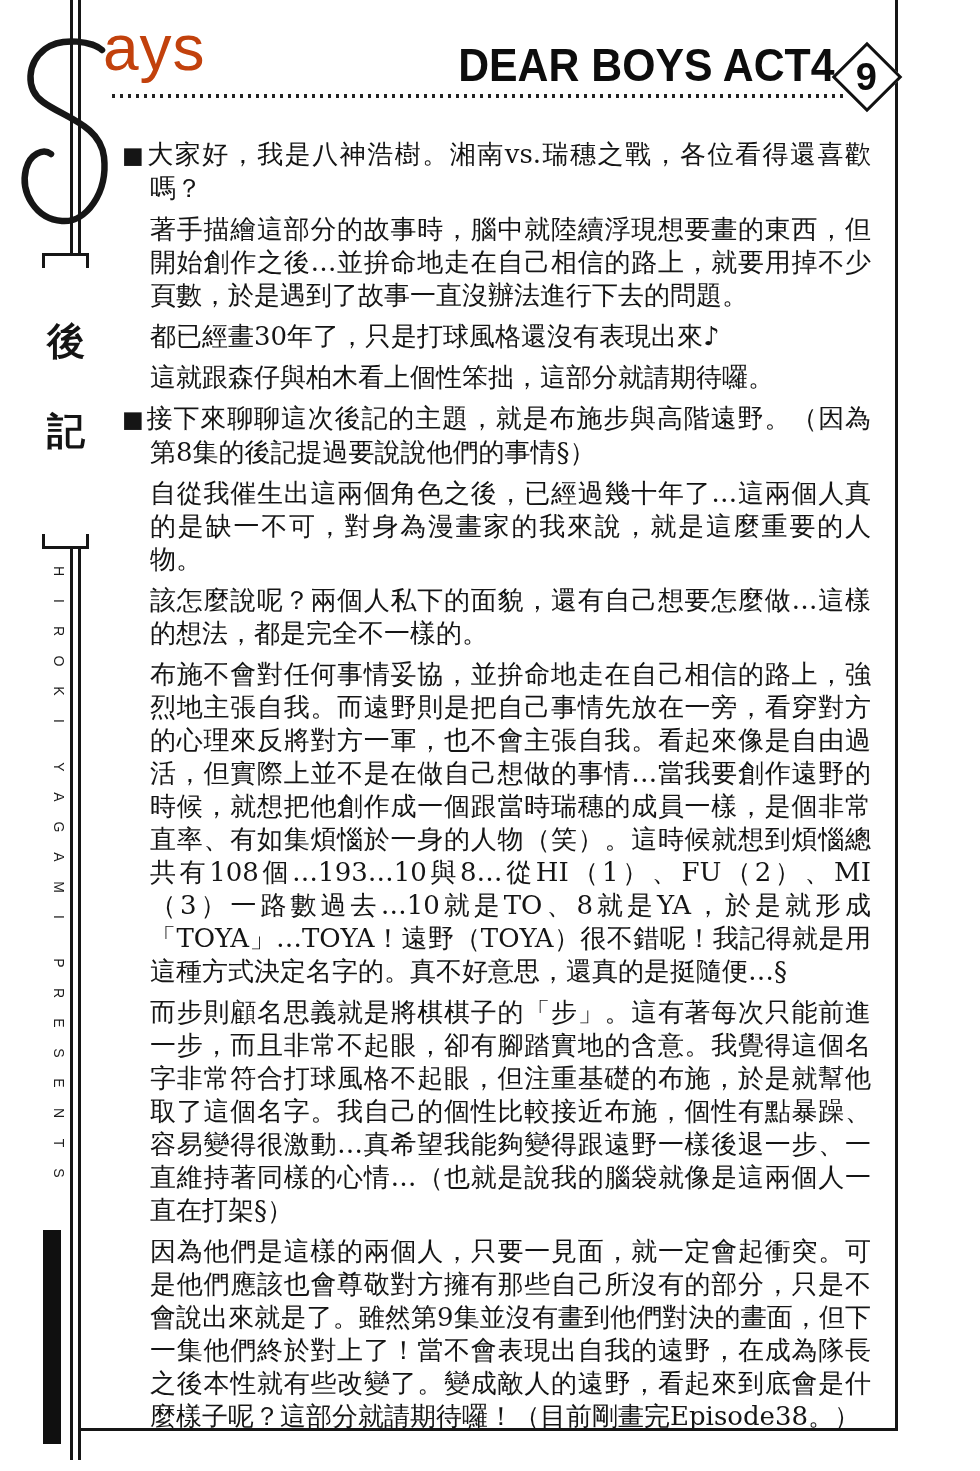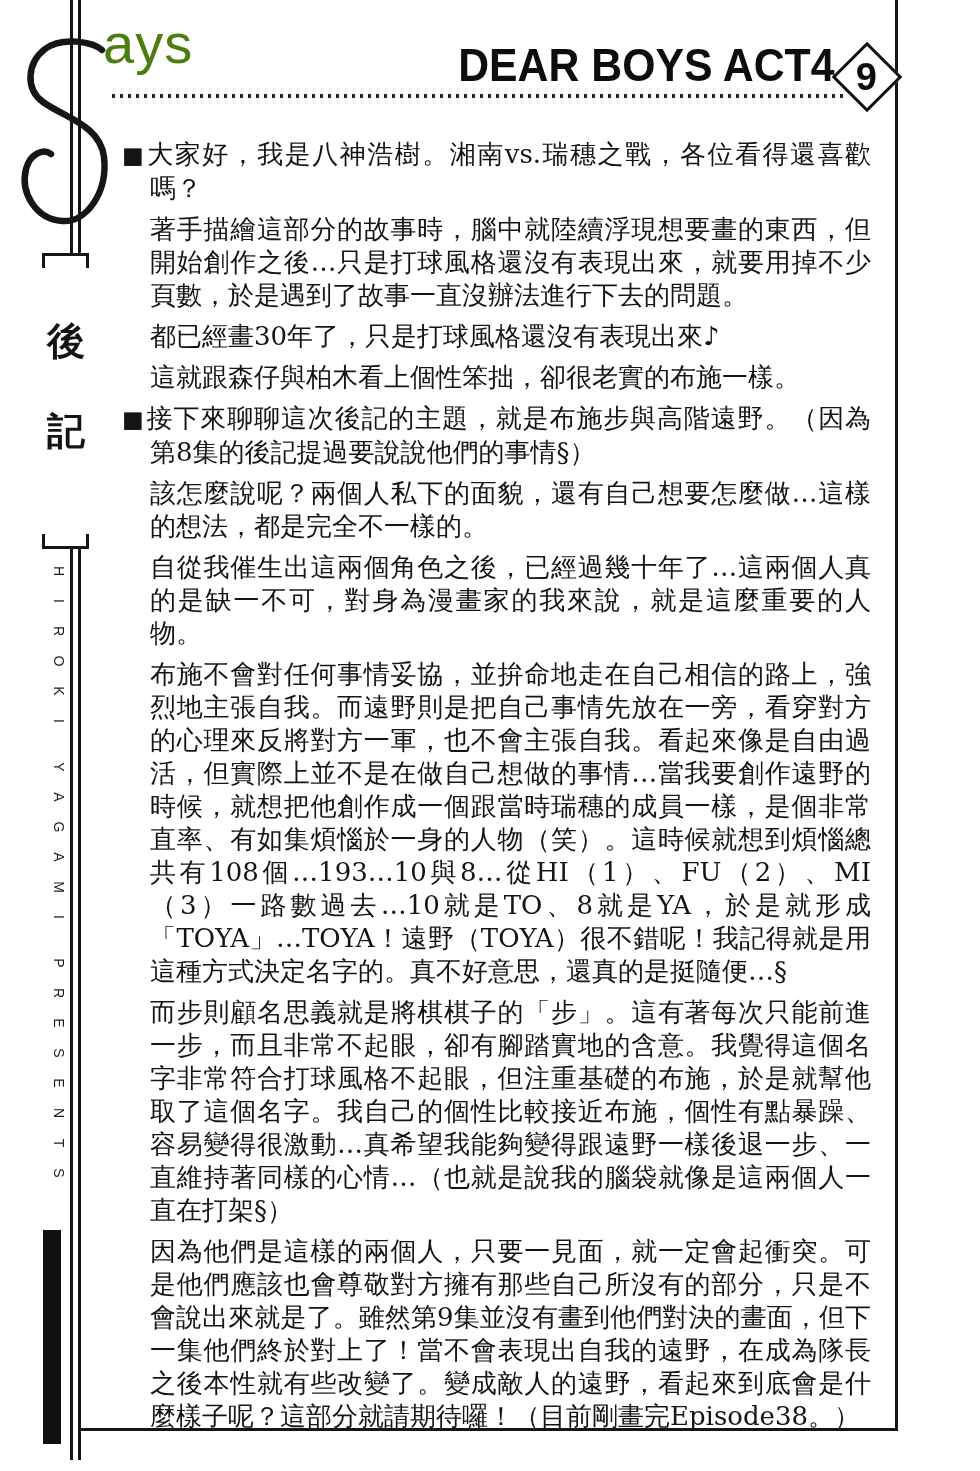--- a/index.html
+++ b/index.html
@@ -36,21 +36,21 @@
     display:flex;flex-direction:column;align-items:center;}
   .clet{height:30px;width:32px;display:flex;align-items:center;justify-content:center;
     font-size:14px;font-weight:500;color:#1a1a1a;transform:rotate(90deg);}
   .clet.space{height:16px;}
 
   .black-bar{position:absolute;left:43px;top:1230px;width:18px;height:214px;background:#101010;}
 
   
   .big-s{position:absolute;left:12px;top:36px;}
   .says-rest{position:absolute;left:103px;top:16px;
-    font-size:56px;font-weight:400;letter-spacing:1px;color:#4d7c0f;line-height:1;}
+    font-size:64px;font-weight:400;letter-spacing:1px;color:#c2410c;line-height:1;}
   .dotted-rule{position:absolute;left:112px;top:94px;width:731px;height:4px;
     background:repeating-linear-gradient(90deg,#222 0 3px,transparent 3px 8px);}
   .main-title{position:absolute;left:430px;top:42px;width:402px;text-align:right;
     font-size:46px;font-weight:700;letter-spacing:0px;color:#0d0d0d;line-height:1;
     transform:scaleX(0.93);transform-origin:100% 50%;white-space:nowrap;}
   .vol-diamond{position:absolute;left:842px;top:52px;width:44px;height:44px;
     border:3px solid #111;background:#fff;transform:rotate(45deg);
     display:flex;align-items:center;justify-content:center;}
   .vol-num{transform:rotate(-45deg);font-size:38px;font-weight:700;color:#0d0d0d;
     font-family:"Liberation Sans",sans-serif;}
@@ -125,23 +125,23 @@
   </svg>
   <div class="says-rest">ays</div>
   <div class="dotted-rule"></div>
   <div class="main-title">DEAR BOYS ACT4</div>
   <div class="vol-diamond">
     <span class="vol-num">9</span>
   </div>
 
   <div class="afterword">
       <p class="marked"><span class="pmark">■</span>大家好，我是八神浩樹。湘南vs.瑞穗之戰，各位看得還喜歡嗎？</p>
-      <p>著手描繪這部分的故事時，腦中就陸續浮現想要畫的東西，但開始創作之後…只是打球風格還沒有表現出來，就要用掉不少頁數，於是遇到了故事一直沒辦法進行下去的問題。</p>
+      <p>著手描繪這部分的故事時，腦中就陸續浮現想要畫的東西，但開始創作之後…並拚命地走在自己相信的路上，就要用掉不少頁數，於是遇到了故事一直沒辦法進行下去的問題。</p>
       <p>都已經畫30年了，只是打球風格還沒有表現出來♪</p>
-      <p>這就跟森仔與柏木看上個性笨拙，卻很老實的布施一樣。</p>
+      <p>這就跟森仔與柏木看上個性笨拙，這部分就請期待囉。</p>
       <p class="marked"><span class="pmark">■</span>接下來聊聊這次後記的主題，就是布施步與高階遠野。（因為第8集的後記提過要說說他們的事情§）</p>
+      <p>自從我催生出這兩個角色之後，已經過幾十年了…這兩個人真的是缺一不可，對身為漫畫家的我來說，就是這麼重要的人物。</p>
       <p>該怎麼說呢？兩個人私下的面貌，還有自己想要怎麼做…這樣的想法，都是完全不一樣的。</p>
-      <p>自從我催生出這兩個角色之後，已經過幾十年了…這兩個人真的是缺一不可，對身為漫畫家的我來說，就是這麼重要的人物。</p>
       <p>布施不會對任何事情妥協，並拚命地走在自己相信的路上，強烈地主張自我。而遠野則是把自己事情先放在一旁，看穿對方的心理來反將對方一軍，也不會主張自我。看起來像是自由過活，但實際上並不是在做自己想做的事情…當我要創作遠野的時候，就想把他創作成一個跟當時瑞穗的成員一樣，是個非常直率、有如集煩惱於一身的人物（笑）。這時候就想到煩惱總共有108個…193…10與8…從HI（1）、FU（2）、MI（3）一路數過去…10就是TO、8就是YA，於是就形成「TOYA」…TOYA！遠野（TOYA）很不錯呢！我記得就是用這種方式決定名字的。真不好意思，還真的是挺隨便…§</p>
       <p>而步則顧名思義就是將棋棋子的「步」。這有著每次只能前進一步，而且非常不起眼，卻有腳踏實地的含意。我覺得這個名字非常符合打球風格不起眼，但注重基礎的布施，於是就幫他取了這個名字。我自己的個性比較接近布施，個性有點暴躁、容易變得很激動…真希望我能夠變得跟遠野一樣後退一步、一直維持著同樣的心情…（也就是說我的腦袋就像是這兩個人一直在打架§）</p>
       <p>因為他們是這樣的兩個人，只要一見面，就一定會起衝突。可是他們應該也會尊敬對方擁有那些自己所沒有的部分，只是不會說出來就是了。雖然第9集並沒有畫到他們對決的畫面，但下一集他們終於對上了！當不會表現出自我的遠野，在成為隊長之後本性就有些改變了。變成敵人的遠野，看起來到底會是什麼樣子呢？這部分就請期待囉！（目前剛畫完Episode38。）</p>
     </div>
 </div>
 
 </body></html>

